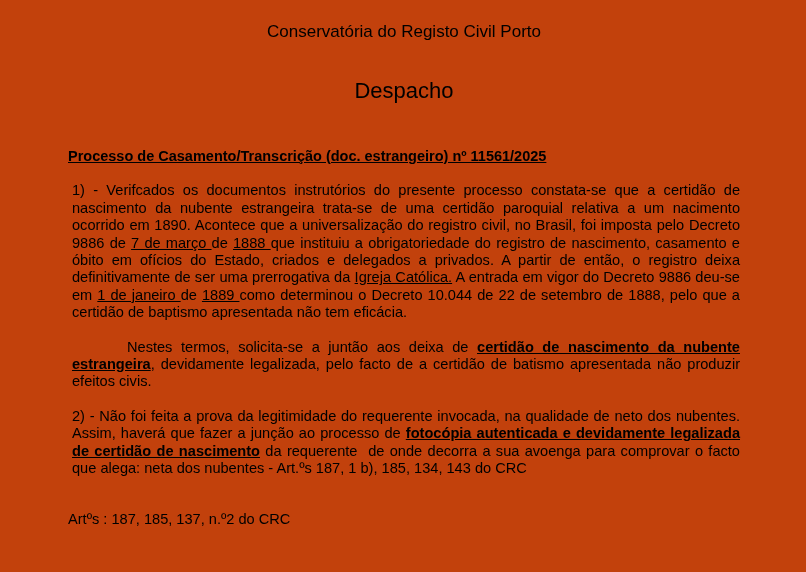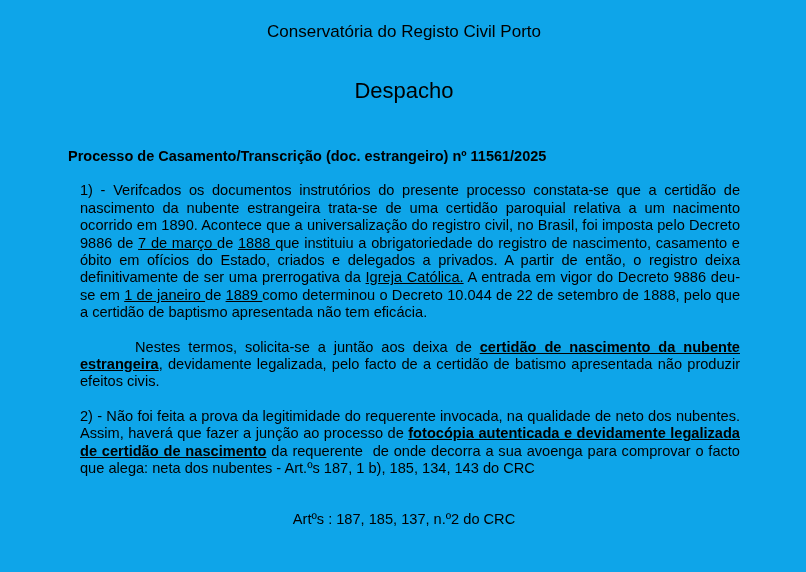--- a/index.html
+++ b/index.html
@@ -5,21 +5,21 @@
   html, body {
     margin: 0;
     padding: 0;
     background: #ffffff;
   }
   .page {
     position: relative;
     width: 806px;
     height: 572px;
     box-sizing: border-box;
-    background: #0ea5e9;
+    background: #c2410c;
     color: #000000;
     font-family: "Liberation Sans", "DejaVu Sans", sans-serif;
     padding: 22px 66px 0 68px;
     overflow: hidden;
   }
   .institution {
     font-size: 17px;
     line-height: 20px;
     font-weight: 400;
     text-align: center;
@@ -28,43 +28,44 @@
     font-size: 22px;
     line-height: 26px;
     font-weight: 400;
     text-align: center;
     margin-top: 36px;
   }
   .subject {
     font-size: 14.5px;
     line-height: 17.4px;
     font-weight: 700;
+    text-decoration: underline;
     margin-top: 44px;
   }
   .para {
     font-size: 14.6px;
     line-height: 17.4px;
     text-align: justify;
-    margin: 17px 0 0 12px;
+    margin: 17px 0 0 4px;
   }
   .para.indented {
     text-indent: 55px;
   }
   .u {
     text-decoration: underline;
   }
   .bu {
     font-weight: 700;
     text-decoration: underline;
   }
   .footer-line {
     font-size: 14.6px;
     line-height: 17.4px;
     margin-top: 33px;
-    text-align: center;
+    text-align: left;
   }
 </style>
 </head>
 <body>
 
 <div class="page">
 
   <div class="institution">Conservatória do Registo Civil Porto</div>
 
   <div class="doc-title">Despacho</div>

